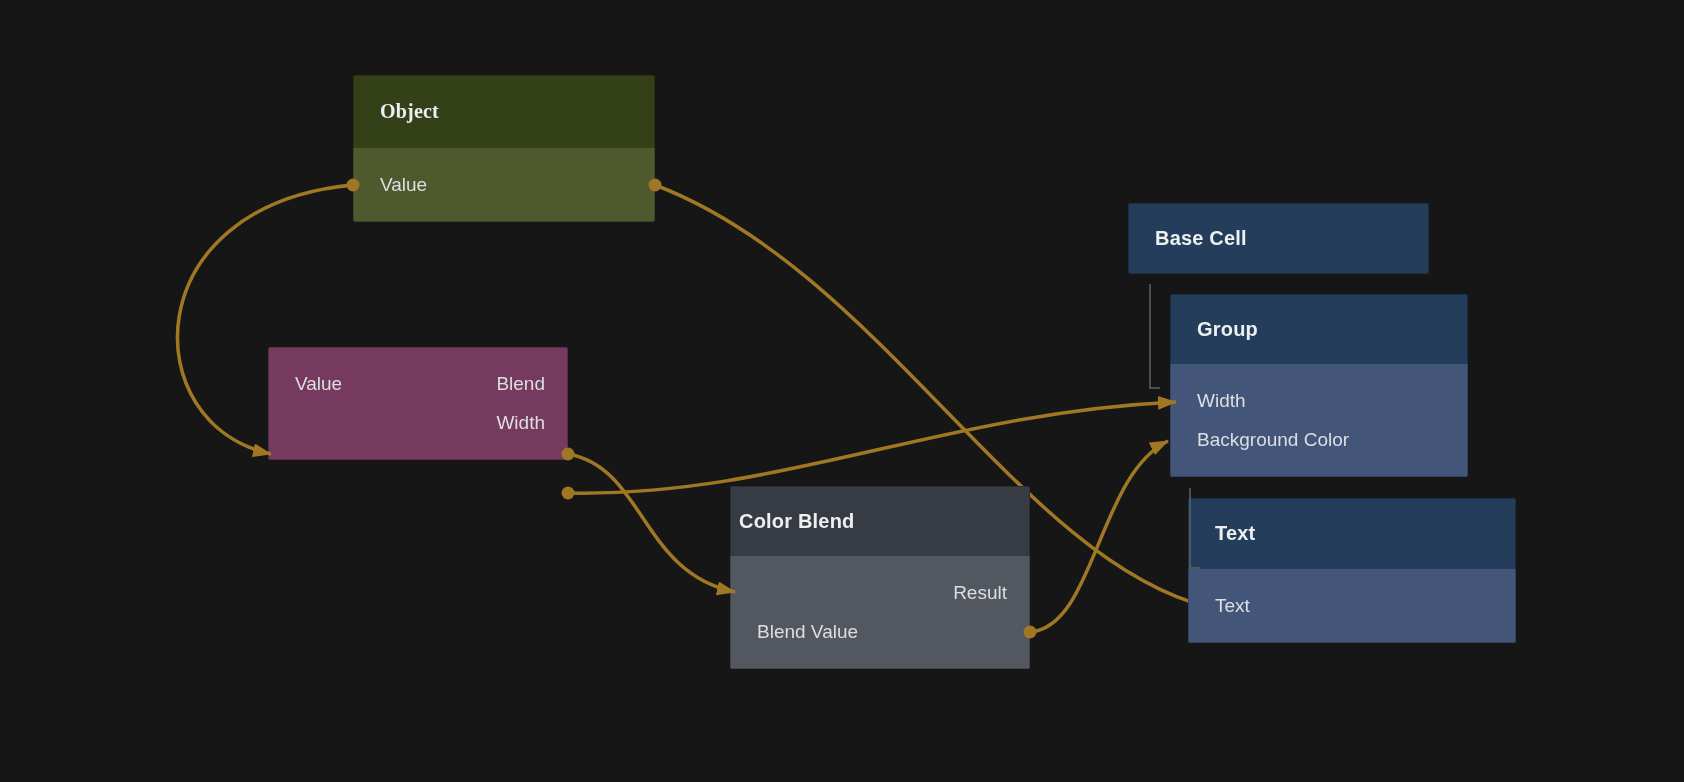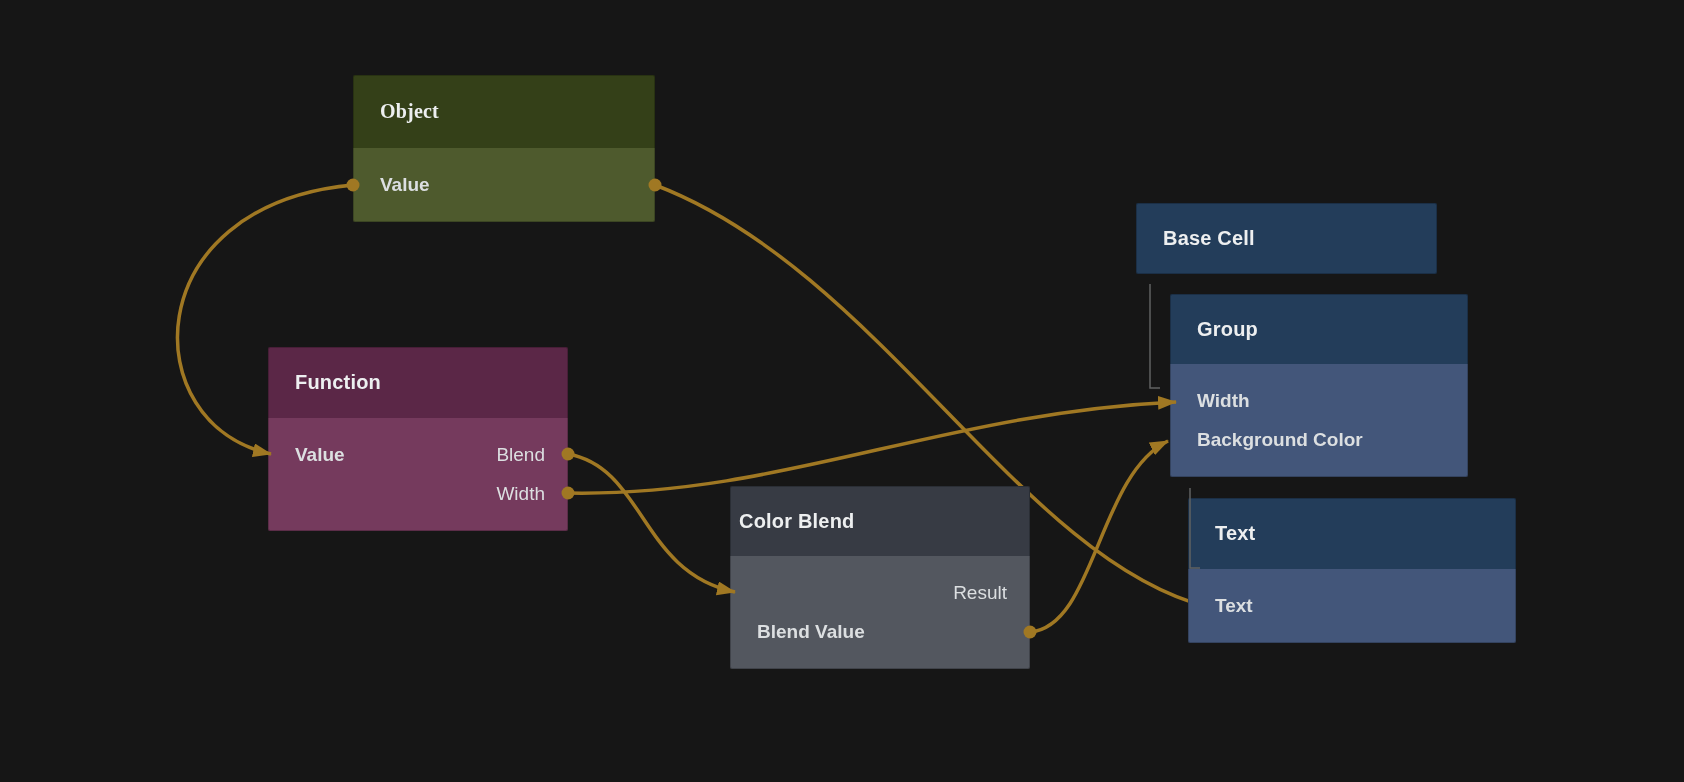--- a/index.html
+++ b/index.html
@@ -28,21 +28,21 @@
     letter-spacing:.2px;
   }
   .bodyc{padding:17px 0 18px;}
   .row{
     height:39px;
     display:flex;align-items:center;
     padding:0 23px 0 27px;
     font-size:19px;
     color:#dcdfe1;
   }
-  .row .l{margin-right:auto;font-weight:bold;}
+  .row .l{margin-right:auto;}
   .row .r{margin-left:auto;}
 </style>
 </head>
 <body>
 
 <div id="canvas" style="background: rgb(22, 22, 22);">
 
   <svg class="layer" id="svg-under" width="1684" height="782" style="z-index:1">
       <defs>
         <marker id="arrow-under" markerUnits="userSpaceOnUse" markerWidth="20" markerHeight="15" refX="18" refY="7" orient="auto">
@@ -57,23 +57,20 @@
       <span>Object</span>
     </div>
     <div class="bodyc" style="background: rgb(78, 90, 45);">
       <div class="row">
         <span class="l">Value</span>
       </div>
     </div>
   </div>
 
   <div class="node" style="left:268px;top:347px;width:300px;">
-    <div class="hdr" style="height: 71px; background: rgb(91, 39, 71);">
-      <span>Function</span>
-    </div>
     <div class="bodyc" style="background: rgb(117, 58, 93);">
       <div class="row">
         <span class="l">Value</span>
         <span class="r">Blend</span>
       </div>
       <div class="row">
         <span class="r">Width</span>
       </div>
     </div>
   </div>
@@ -85,21 +82,21 @@
     <div class="bodyc" style="background: rgb(83, 87, 95);">
       <div class="row">
         <span class="r">Result</span>
       </div>
       <div class="row">
         <span class="l">Blend Value</span>
       </div>
     </div>
   </div>
 
-  <div class="node" style="left:1128px;top:203px;width:301px;margin-left:8px;">
+  <div class="node" style="left:1128px;top:203px;width:301px;">
     <div class="hdr" style="height: 71px; background: rgb(35, 61, 90);">
       <span>Base Cell</span>
     </div>
   </div>
 
   <div class="node" style="left:1170px;top:294px;width:298px;">
     <div class="hdr" style="height: 70px; background: rgb(35, 61, 90); align-items: center;">
       <span>Group</span>
     </div>
     <div class="bodyc" style="background: rgb(67, 86, 122);">

